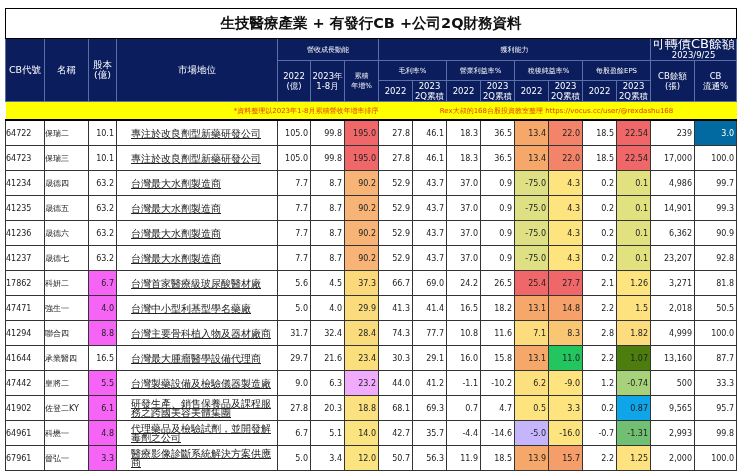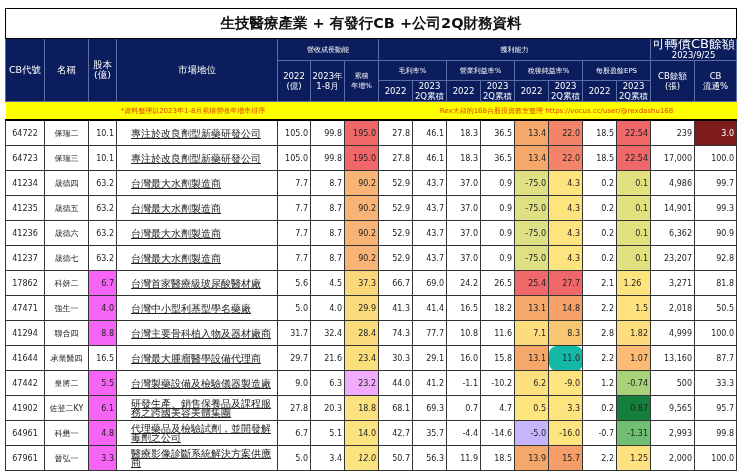--- a/index.html
+++ b/index.html
@@ -6,27 +6,27 @@
   body { width:740px; height:471px; overflow:hidden; font-family:"DejaVu Sans", sans-serif; }
   .wrap { position:absolute; left:5px; top:8px; width:731px; }
   table { border-collapse:collapse; table-layout:fixed; width:731px; }
   td, th { padding:0; overflow:hidden; white-space:nowrap; }
   .title-cell { height:29px; border:1px solid #000; background:#fff; text-align:center;
     font-size:14.5px; font-weight:bold; color:#111; }
   th { background:#0b1d5c; color:#fff; font-weight:normal; border:1px solid #5a6fa8; font-size:8.5px; line-height:10px; text-align:center; }
   th.big { font-size:9.5px; }
   th.small { font-size:7px; }
   .note-row td { background:#ffff00; height:17px; font-size:7px; color:#e03a00; border-top:1px solid #000; border-bottom:2px solid #000; }
-  .note-left { text-align:center; padding-left:2px !important;margin-top:16px; }
+  .note-left { text-align:right; padding-left:2px !important;margin-top:16px; }
   .note-right { text-align:center; padding-right:2px !important; }
   tbody.data td { height:24px; border:1px solid #333; font-size:8px; color:#222; text-align:right; padding-right:2px; }
-  tbody.data td.c { text-align:center; padding-right:0; }
+  tbody.data td.c { text-align:left; padding-right:0; }
   tbody.data td.l { text-align:left; padding-left:14px; font-size:10px; white-space:normal; line-height:9px;text-decoration:underline; }
   td.magenta { background:#f564f5; }
-  td.navy { background:#7f1d1d; color:#fff !important; }
+  td.navy { background:#0369a1; color:#fff !important; }
 </style>
 </head>
 <body>
 
 <div class="wrap">
 <table>
   <colgroup>
     <col style="width:39px">
         <col style="width:44px">
         <col style="width:28px">
@@ -207,21 +207,21 @@
           <td>5.6</td>
           <td>4.5</td>
           <td style="background: rgb(251, 217, 122);">37.3</td>
           <td>66.7</td>
           <td>69.0</td>
           <td>24.2</td>
           <td>26.5</td>
           <td style="background: rgb(240, 103, 106);">25.4</td>
           <td style="background: rgb(240, 103, 106);">27.7</td>
           <td>2.1</td>
-          <td style="background: rgb(253, 228, 127); text-align: center;">1.26</td>
+          <td style="background: rgb(253, 228, 127);">1.26</td>
           <td>3,271</td>
           <td>81.8</td>
         </tr>
         <tr>
           <td class="c">47471</td>
           <td class="c">強生一</td>
           <td class="magenta">4.0</td>
           <td class="l">台灣中小型利基型學名藥廠</td>
           <td>5.0</td>
           <td>4.0</td>
@@ -262,23 +262,23 @@
           <td>16.5</td>
           <td class="l">台灣最大腫瘤醫學設備代理商</td>
           <td>29.7</td>
           <td>21.6</td>
           <td style="background: rgb(251, 223, 125);">23.4</td>
           <td>30.3</td>
           <td>29.1</td>
           <td>16.0</td>
           <td>15.8</td>
           <td style="background: rgb(246, 168, 106);">13.1</td>
-          <td style="background: #14b8a6; border-radius: 8px;">11.0</td>
+          <td style="background: #22c55e;">11.0</td>
           <td>2.2</td>
-          <td style="background: #fdba74; margin-left: 39px;">1.07</td>
+          <td style="background: #4d7c0f; margin-left: 39px;">1.07</td>
           <td>13,160</td>
           <td>87.7</td>
         </tr>
         <tr>
           <td class="c">47442</td>
           <td class="c">皇將二</td>
           <td class="magenta">5.5</td>
           <td class="l">台灣製藥設備及檢驗儀器製造廠</td>
           <td>9.0</td>
           <td>6.3</td>
@@ -302,21 +302,21 @@
           <td>27.8</td>
           <td>20.3</td>
           <td style="background: rgb(251, 225, 127);">18.8</td>
           <td>68.1</td>
           <td>69.3</td>
           <td>0.7</td>
           <td>4.7</td>
           <td style="background: rgb(253, 228, 127);">0.5</td>
           <td style="background: rgb(253, 228, 127);">3.3</td>
           <td>0.2</td>
-          <td style="background: #15803d; margin-top: 16px;">0.87</td>
+          <td style="background: #0ea5e9; margin-top: 16px;">0.87</td>
           <td>9,565</td>
           <td>95.7</td>
         </tr>
         <tr>
           <td class="c">64961</td>
           <td class="c">科懋一</td>
           <td class="magenta">4.8</td>
           <td class="l">代理藥品及檢驗試劑，並開發解毒劑之公司</td>
           <td>6.7</td>
           <td>5.1</td>
@@ -332,21 +332,21 @@
           <td>2,993</td>
           <td>99.8</td>
         </tr>
         <tr>
           <td class="c">67961</td>
           <td class="c">晉弘一</td>
           <td class="magenta">3.3</td>
           <td class="l">醫療影像診斷系統解決方案供應商</td>
           <td>5.0</td>
           <td>3.4</td>
-          <td style="background: rgb(251, 228, 128); font-style: italic;">12.0</td>
+          <td style="background: rgb(251, 228, 128);">12.0</td>
           <td>50.7</td>
           <td>56.3</td>
           <td>11.9</td>
           <td>18.5</td>
           <td style="background: rgb(246, 168, 106); margin-top: 16px;">13.9</td>
           <td style="background: rgb(246, 158, 106);">15.7</td>
           <td>2.2</td>
           <td style="background: rgb(253, 226, 127);">1.25</td>
           <td>2,000</td>
           <td>100.0</td>

